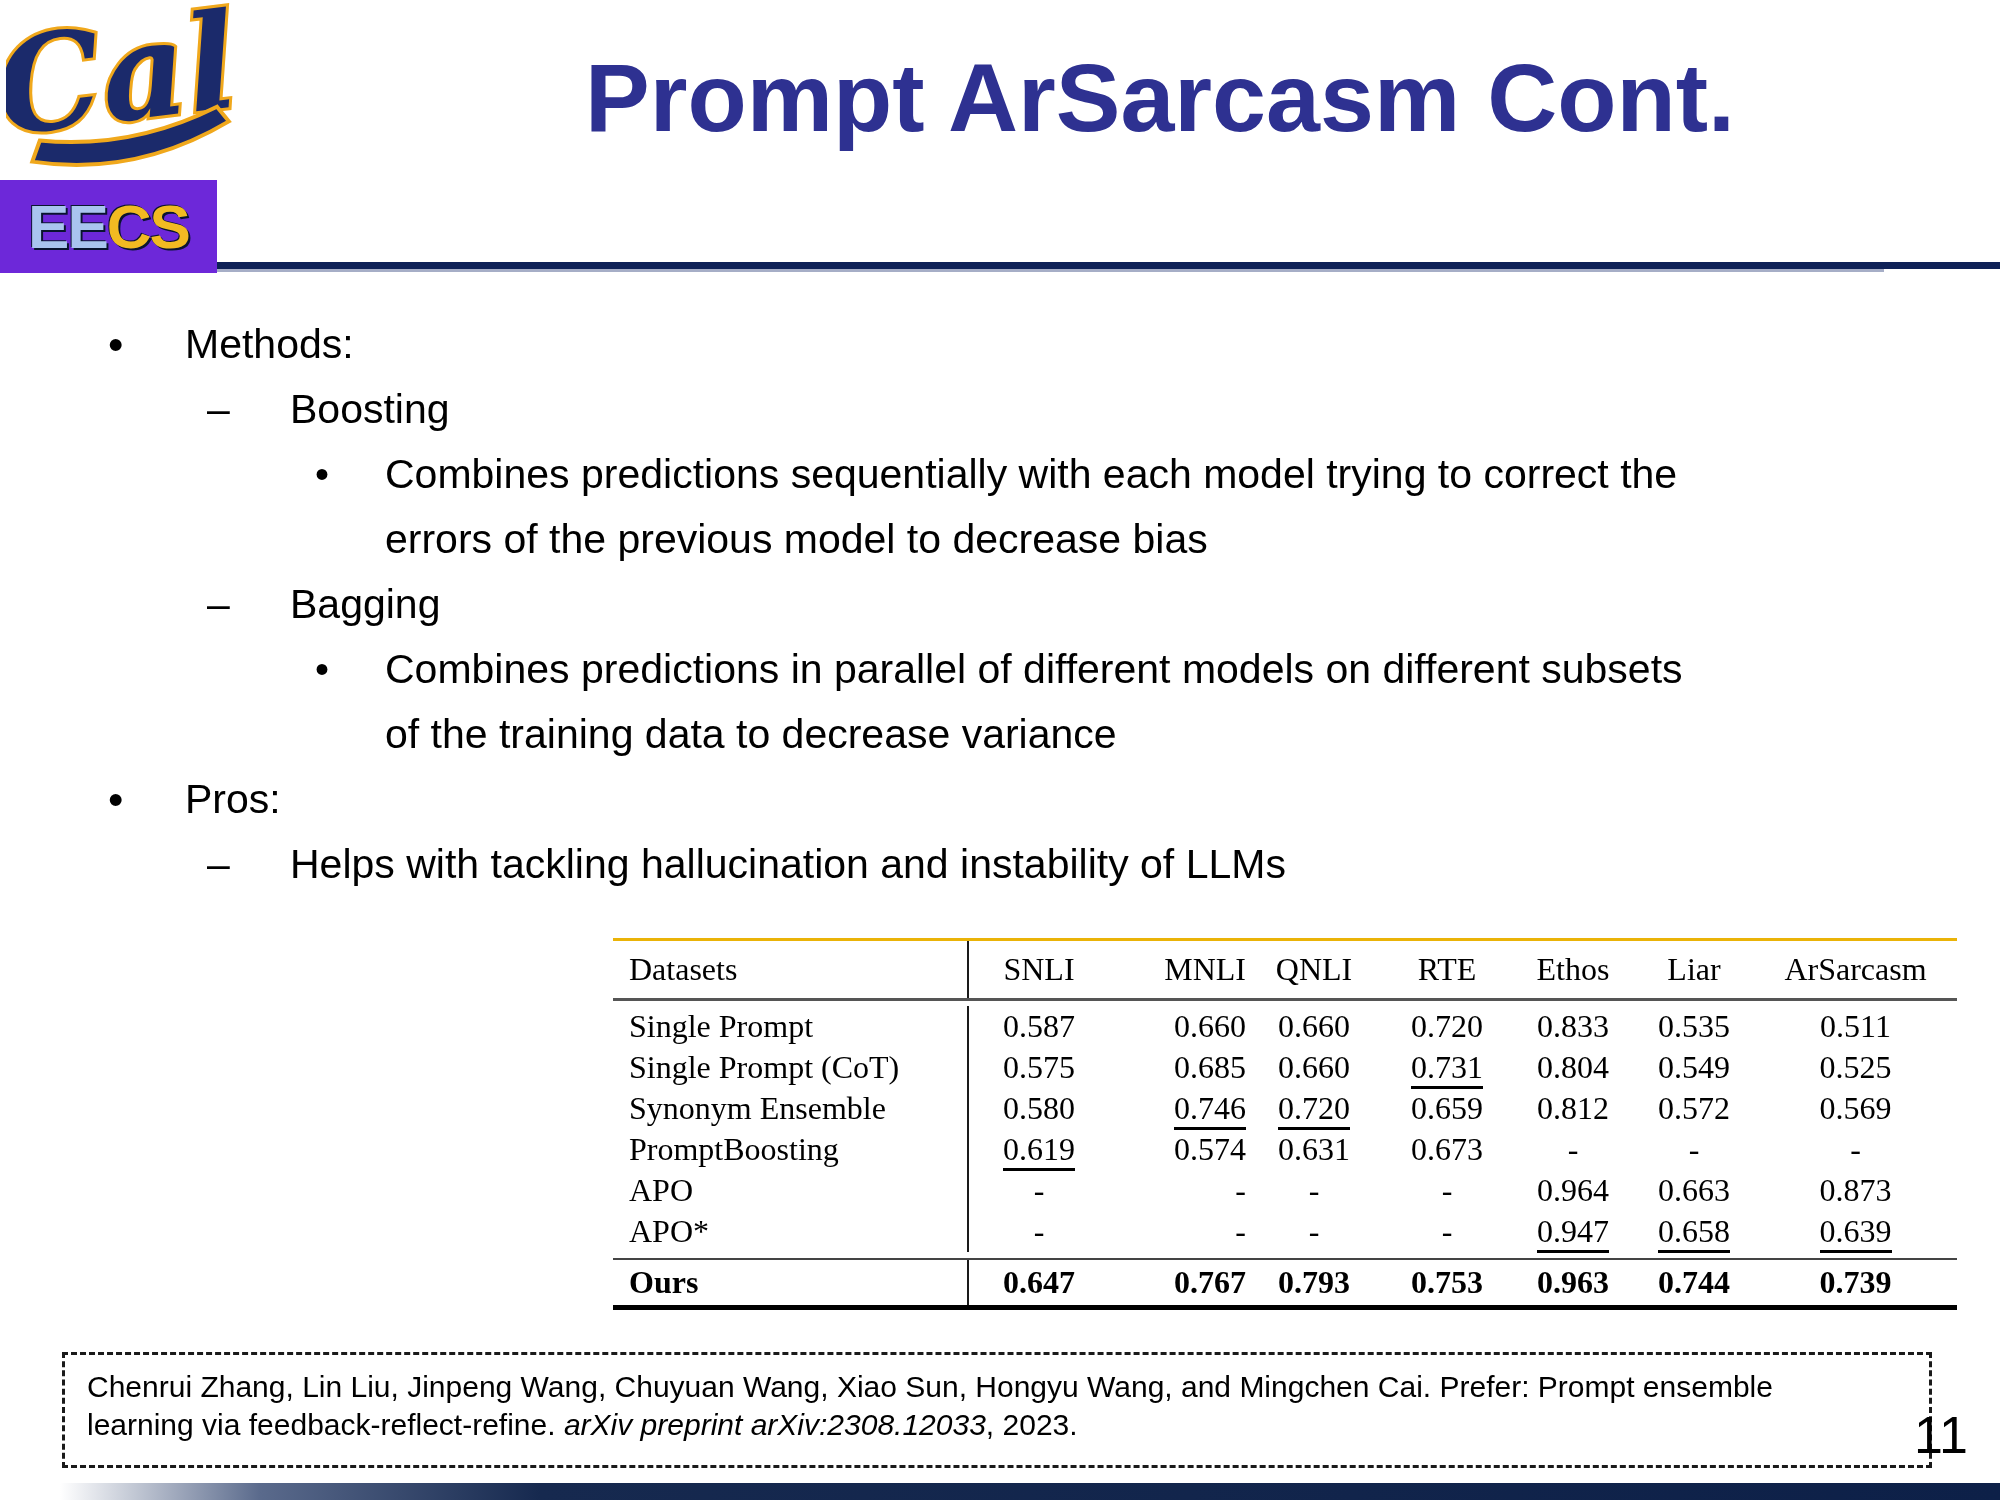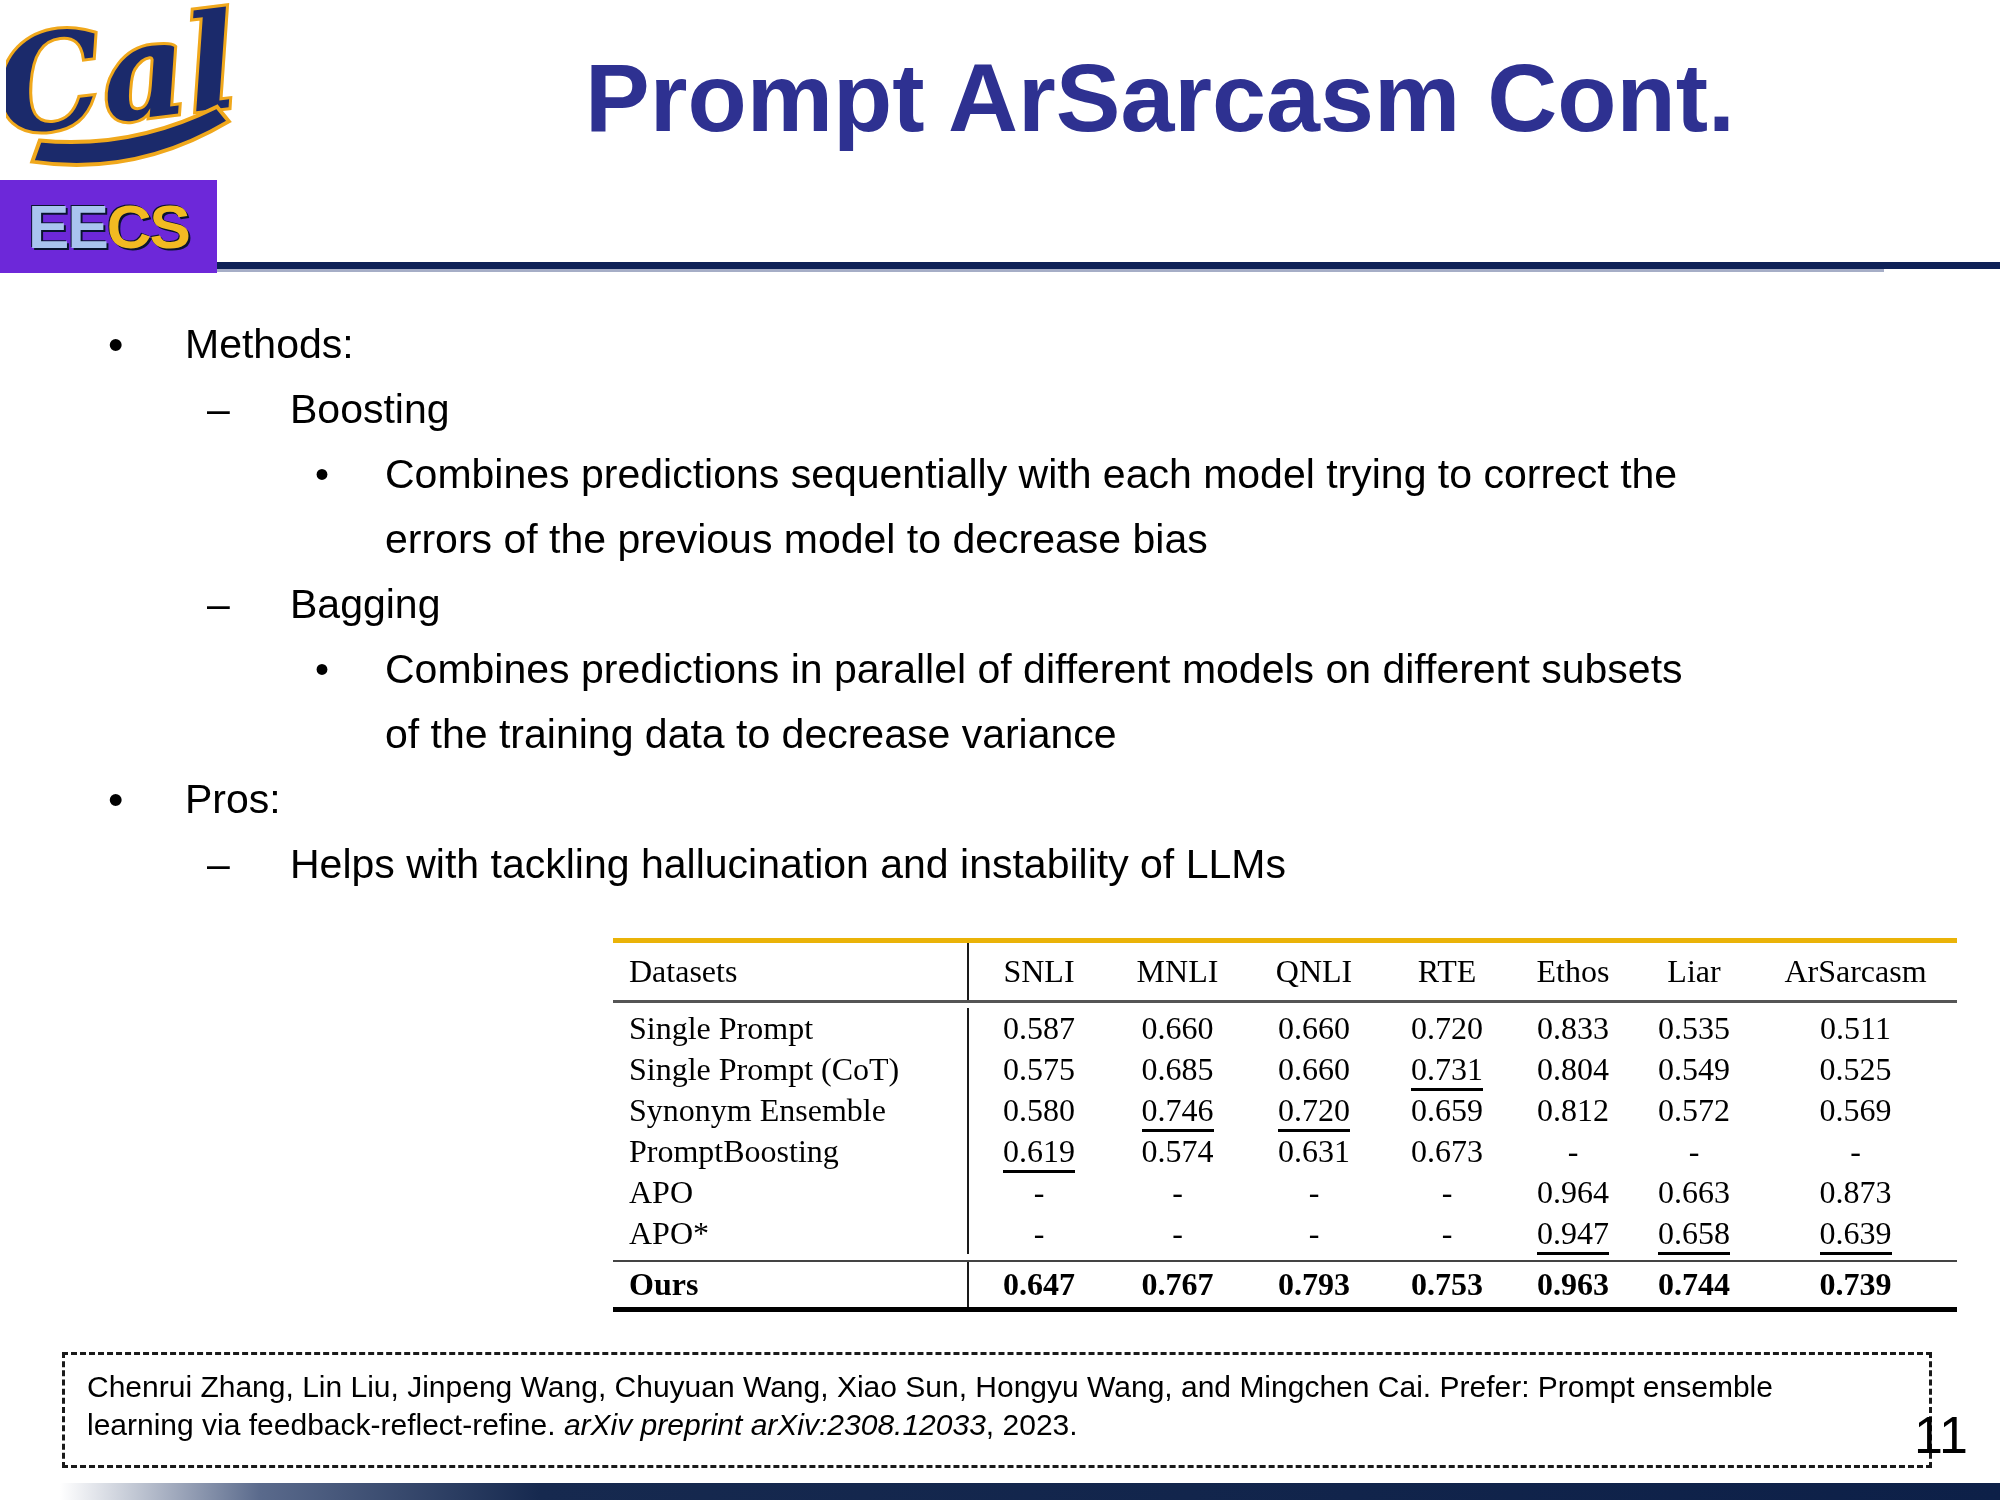--- a/index.html
+++ b/index.html
@@ -33,31 +33,31 @@
   .b-item .marker { flex:0 0 auto; text-align:left; }
   .lv1 { padding-left:108px; } .lv1 .marker { width:77px; font-size:44px; }
   .lv2 { padding-left:207px; } .lv2 .marker { width:83px; font-size:41px; }
   .lv3 { padding-left:315px; } .lv3 .marker { width:70px; font-size:40px; }
   .b-text { white-space:pre-line; }
 
   
   .paper-table {
     position:absolute; left:613px; top:938px; width:1344px;
     font-family:"Liberation Serif", "DejaVu Serif", serif; font-size:32px;
-    border-top:5px solid #eab308; border-bottom:5px solid #000;
+    border-top:3px solid #eab308; border-bottom:5px solid #000;
   }
   .t-row { display:flex; align-items:center; }
   .t-header { height:60px; border-bottom:3px solid #555; }
   .t-body .t-row { height:41px; }
   .t-body { padding-top:5px; padding-bottom:6px; }
   .t-ours { height:47px; border-top:2px solid #444; font-weight:bold; }
   .t-cell { text-align:center; }
   .t-name { text-align:left; padding-left:16px; align-self:stretch;
             border-right:2px solid #1a1a1a; display:flex; align-items:center; }
-  .c0 { width:356px; } .c1 { width:140px; } .c2 { width:137px; } .c3 { width:136px; }
+  .c0 { width:356px; } .c1 { width:140px; } .c2 { width:137px;text-align:right; } .c3 { width:136px; }
   .c4 { width:130px; } .c5 { width:122px; } .c6 { width:120px; } .c7 { width:203px; }
   .ul { border-bottom:3px solid #000; padding-bottom:1px; }
 
   
   .citation-box {
     position:absolute; left:62px; top:1352px; width:1870px; height:116px;
     border:3px dashed #1a1a1a; padding:13px 22px;
     font-size:30px; line-height:38px;
   }
   .cite-text { white-space:pre-line; }

